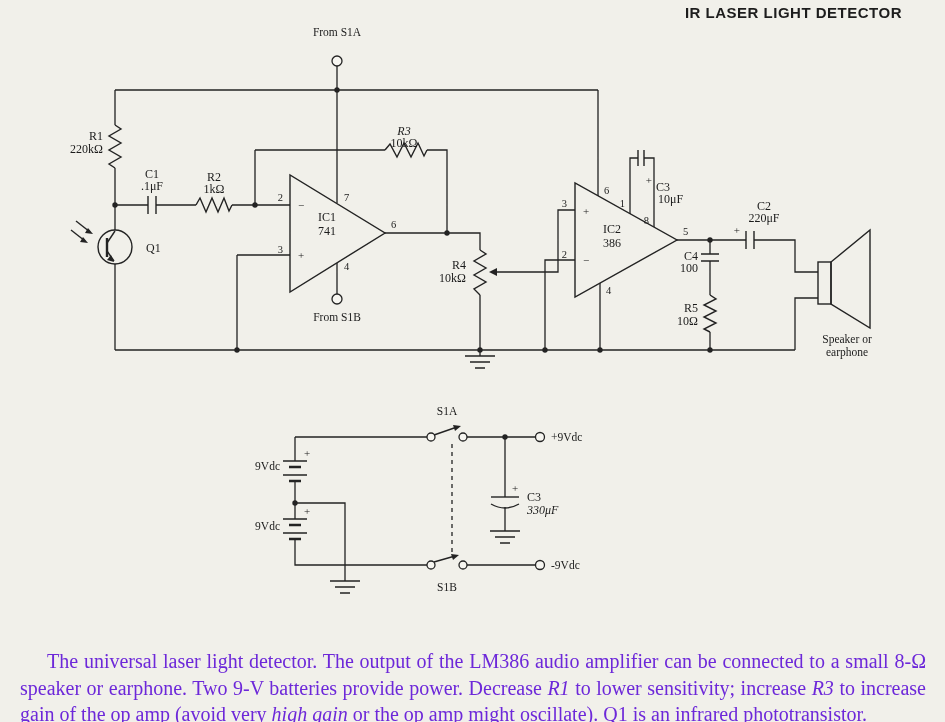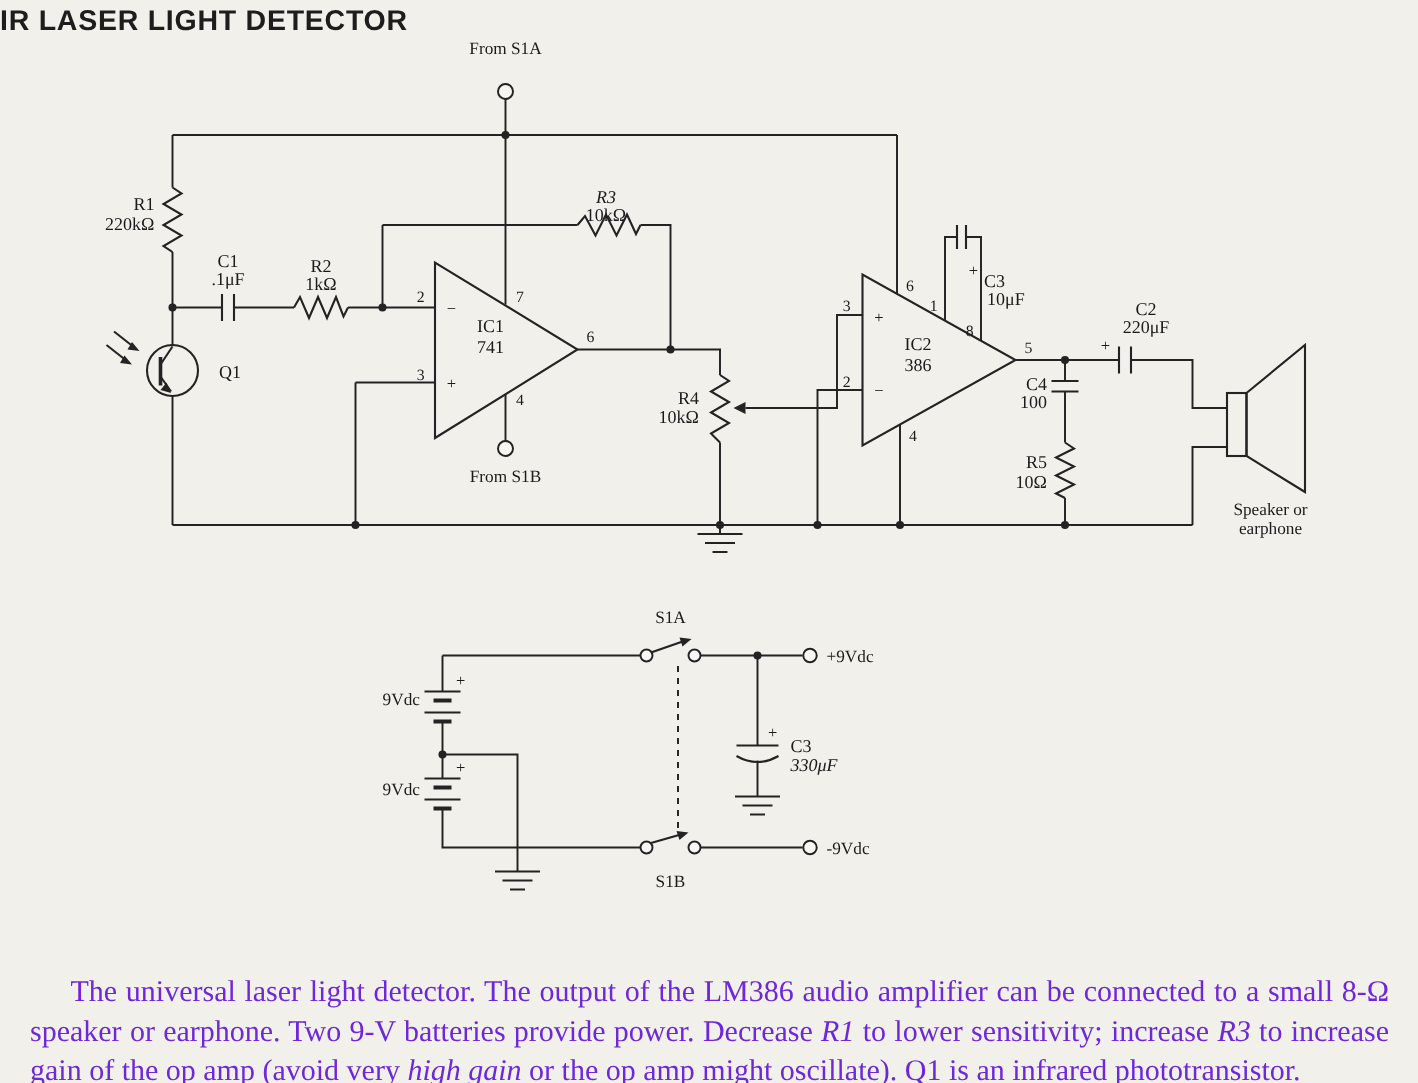--- a/index.html
+++ b/index.html
@@ -6,23 +6,23 @@
   body{
     width:945px;height:722px;
     background:#f1f0ea;
     position:relative;
     overflow:hidden;
     font-family:"Liberation Serif", serif;
     color:#1b1b1b;
   }
   .title{
     position:absolute;top:4px;left:0;width:902px;
-    text-align:left;
+    text-align:right;
     font-family:"Liberation Sans", sans-serif;
-    font-weight:bold;font-size:19px;letter-spacing:.5px;
+    font-weight:bold;font-size:15px;letter-spacing:.5px;
     color:#1d1d1d;
   }
   svg.schematic{position:absolute;top:0;left:0;}
   svg text{
     font-family:"Liberation Serif", serif;
     fill:#1b1b1b;
   }
   .lbl{font-size:12px;}
   .pin{font-size:10.5px;}
   .sign{font-size:11px;}

